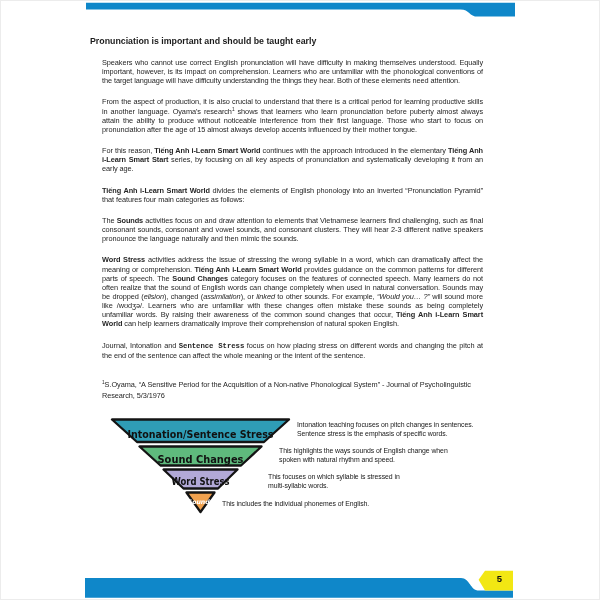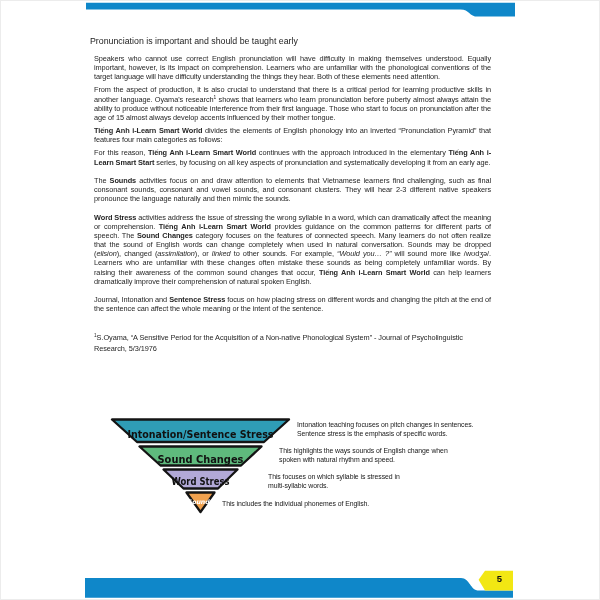--- a/index.html
+++ b/index.html
@@ -3,22 +3,22 @@
 <meta charset="utf-8">
 <style>
   html,body{margin:0;padding:0;background:#ffffff;}
   .page{
     position:relative;width:600px;height:600px;background:#ffffff;overflow:hidden;
     font-family:"Liberation Sans",sans-serif;
     box-shadow:0 0 0 1px #ececec inset;
   }
   .deco{position:absolute;left:0;top:0;width:600px;height:600px;}
   .article{position:absolute;left:90px;top:36px;width:405px;color:#262626;}
-  .title{font-size:8.8px;line-height:10px;margin:0 0 8px 0;color:#1c1c1c;font-weight:normal;}
-  .para{margin:4px;font-size:7.35px;line-height:9.15px;text-align:justify;letter-spacing:-0.01em;}
+  .title{font-size:8.8px;line-height:10px;margin:0 0 8px 0;color:#1c1c1c;font-weight:bold;}
+  .para{margin:12px;font-size:7.35px;line-height:9.15px;text-align:justify;letter-spacing:-0.01em;}
   .para.gap{margin-top:9.2px;}
   .para.footnote{margin-top:19px;line-height:11px;text-align:left;}
   .para sup{font-size:4.8px;line-height:0;vertical-align:super;}
   .desc{position:absolute;font-size:6.9px;line-height:9.3px;color:#171717;letter-spacing:-0.01em;}
   #desc-0{left:297px;top:420px;}
   #desc-1{left:279px;top:446px;}
   #desc-2{left:268px;top:472px;}
   #desc-3{left:222px;top:499px;}
   .pagenum{
     position:absolute;left:486px;top:572.5px;width:27px;text-align:center;
@@ -52,25 +52,25 @@
       <text class="pyr-label" x="200.5" y="484.8" font-size="9.6" text-anchor="middle" textLength="58" lengthAdjust="spacingAndGlyphs">Word Stress</text>
       <text class="pyr-label" x="200.5" y="504.2" font-size="6.2" font-style="italic" text-anchor="middle" fill="#ffffff" style="fill:#ffffff">Sounds</text>
     </g>
   </svg>
 
   <div class="article">
     <h1 class="title">Pronunciation is important and should be taught early</h1>
     <div>
         <p class="para"><span>Speakers who cannot use correct English pronunciation will have difficulty in making themselves understood. Equally important, however, is its impact on comprehension. Learners who are unfamiliar with the phonological conventions of the target language will have difficulty understanding the things they hear. Both of these elements need attention.</span></p>
         <p class="para"><span>From the aspect of production, it is also crucial to understand that there is a critical period for learning productive skills in another language. Oyama's research</span><sup>1</sup><span> shows that learners who learn pronunciation before puberty almost always attain the ability to produce without noticeable interference from their first language. Those who start to focus on pronunciation after the age of 15 almost always develop accents influenced by their mother tongue.</span></p>
+        <p class="para"><span>For this reason, </span><span style="font-weight: bold;">Tiếng Anh i-Learn Smart World</span><span> continues with the approach introduced in the elementary </span><span style="font-weight: bold;">Tiếng Anh i-Learn Smart Start</span><span> series, by focusing on all key aspects of pronunciation and systematically developing it from an early age.</span></p>
         <p class="para"><span style="font-weight: bold;">Tiếng Anh i-Learn Smart World</span><span> divides the elements of English phonology into an inverted “Pronunciation Pyramid” that features four main categories as follows:</span></p>
-        <p class="para"><span>For this reason, </span><span style="font-weight: bold;">Tiếng Anh i-Learn Smart World</span><span> continues with the approach introduced in the elementary </span><span style="font-weight: bold;">Tiếng Anh i-Learn Smart Start</span><span> series, by focusing on all key aspects of pronunciation and systematically developing it from an early age.</span></p>
         <p class="para gap"><span>The </span><span style="font-weight: bold;">Sounds</span><span> activities focus on and draw attention to elements that Vietnamese learners find challenging, such as final consonant sounds, consonant and vowel sounds, and consonant clusters. They will hear 2-3 different native speakers pronounce the language naturally and then mimic the sounds.</span></p>
         <p class="para gap"><span style="font-weight: bold;">Word Stress</span><span> activities address the issue of stressing the wrong syllable in a word, which can dramatically affect the meaning or comprehension. </span><span style="font-weight: bold;">Tiếng Anh i-Learn Smart World</span><span> provides guidance on the common patterns for different parts of speech. The </span><span style="font-weight: bold;">Sound Changes</span><span> category focuses on the features of connected speech. Many learners do not often realize that the sound of English words can change completely when used in natural conversation. Sounds may be dropped (</span><span style="font-style: italic;">elision</span><span>), changed (</span><span style="font-style: italic;">assimilation</span><span>), or </span><span style="font-style: italic;">linked</span><span> to other sounds. For example, </span><span style="font-style: italic;">“Would you… ?”</span><span> will sound more like /wʊdʒə/. Learners who are unfamiliar with these changes often mistake these sounds as being completely unfamiliar words. By raising their awareness of the common sound changes that occur, </span><span style="font-weight: bold;">Tiếng Anh i-Learn Smart World</span><span> can help learners dramatically improve their comprehension of natural spoken English.</span></p>
-        <p class="para gap"><span>Journal, </span><span style="font-weight: normal;">Intonation</span><span> and </span><span style="font-weight: bold;">Sentence Stress</span><span> focus on how placing stress on different words and changing the pitch at the end of the sentence can affect the whole meaning or the intent of the sentence.</span></p>
+        <p class="para gap"><span>Journal, </span><span style="font-weight: normal;">Intonation</span><span> and </span><span style="font-weight: bold; font-family: Liberation Mono, monospace;">Sentence Stress</span><span> focus on how placing stress on different words and changing the pitch at the end of the sentence can affect the whole meaning or the intent of the sentence.</span></p>
         <p class="para footnote"><sup>1</sup><span>S.Oyama, “A Sensitive Period for the Acquisition of a Non-native Phonological System” - Journal of Psycholinguistic Research, 5/3/1976</span></p>
       </div>
   </div>
 
   <div class="desc" id="desc-0">
       <div>Intonation teaching focuses on pitch changes in sentences.</div>
       <div>Sentence stress is the emphasis of specific words.</div>
     </div>
   <div class="desc" id="desc-1">
       <div>This highlights the ways sounds of English change when</div>

